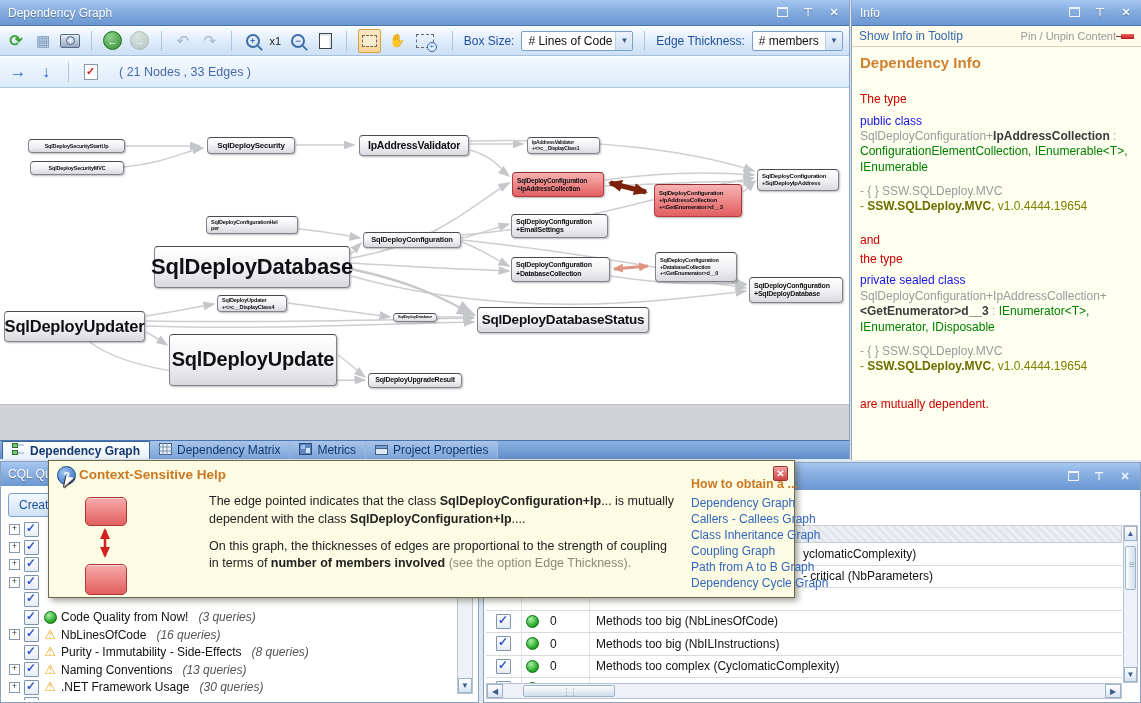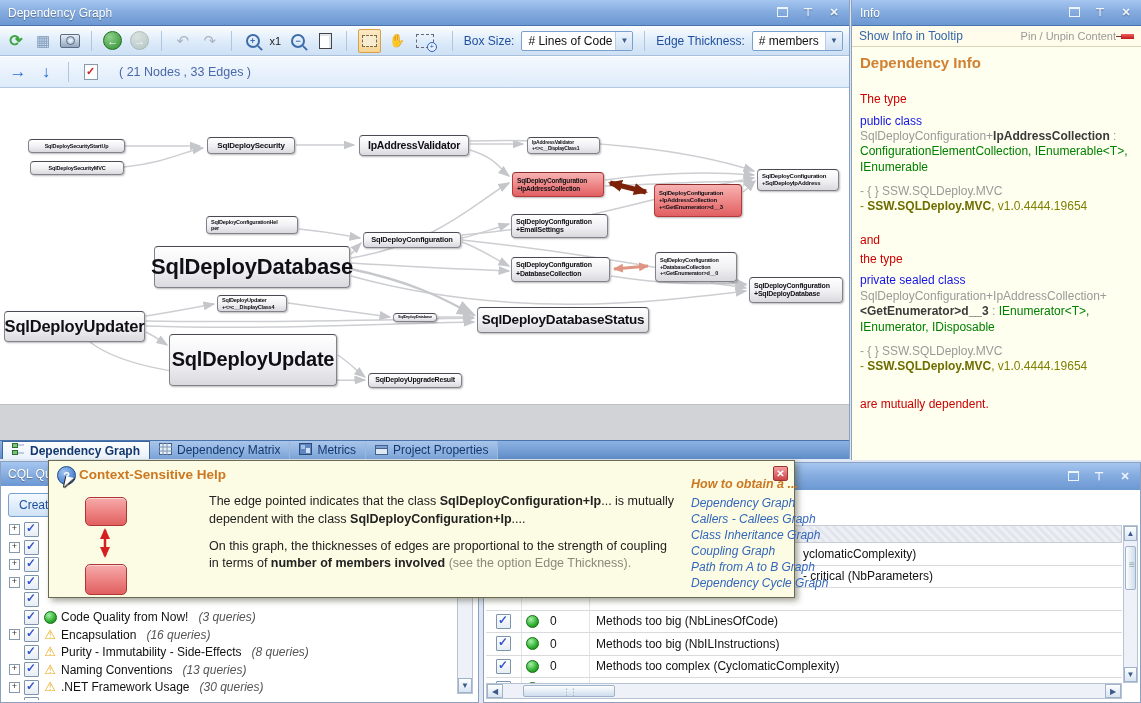--- a/index.html
+++ b/index.html
@@ -114,21 +114,21 @@
   .h-thumb::after{content:"⋮⋮";position:absolute;left:38px;top:1px;color:#8aa;font-size:9px;letter-spacing:-2px;}
 
   
   .help-popup{position:absolute;left:48px;top:460px;width:747px;height:138px;background:#fcfce4;border:1px solid #6a6a52;box-shadow:3px 3px 6px rgba(60,60,40,.45);z-index:50;box-sizing:border-box;}
   .hp-title{position:absolute;left:30px;top:6px;color:#cc7722;font-weight:bold;font-size:13.5px;}
   .hp-qicon{position:absolute;left:8px;top:5px;width:17px;height:17px;border-radius:50%;background:radial-gradient(circle at 35% 30%,#9fc4ef,#2a66c0);border:1px solid #1a4a90;color:#fff;font-size:11px;font-weight:bold;display:flex;align-items:center;justify-content:center;}
   .hp-cursor{position:absolute;left:16px;top:16px;width:0;height:0;border-left:8px solid #fff;border-bottom:11px solid transparent;filter:drop-shadow(1px 0 0 #222) drop-shadow(-1px 0 0 #222) drop-shadow(0 1px 0 #222);transform:rotate(12deg);}
   .hp-close{position:absolute;right:6px;top:5px;width:13px;height:13px;background:linear-gradient(#f4a0a0,#cc4444);border:1px solid #993333;border-radius:2px;color:#fff;font-size:10px;font-weight:bold;display:flex;align-items:center;justify-content:center;line-height:10px;}
   .hp-body{position:absolute;left:160px;top:32px;width:468px;font-size:12.5px;color:#222;line-height:1.42;}
   .hp-body p{margin:0 0 9px;}
-  .hp-links{position:absolute;left:642px;top:16px;width:100px;font-style:italic;}
+  .hp-links{position:absolute;left:642px;top:16px;width:100px;}
   .hp-links-title{color:#cc7722;font-weight:bold;font-size:12.5px;margin-bottom:4px;white-space:nowrap;}
   .hlink{color:#3366bb;font-size:12px;line-height:16px;white-space:nowrap;}
   .hp-graphic{position:absolute;left:36px;top:36px;}
   .hp-box{width:40px;height:27px;border:1px solid #b03636;border-radius:5px;background:linear-gradient(#f6abab,#ef8888 45%,#e06060);box-shadow:inset 0 1px 0 rgba(255,255,255,.5);}
 </style>
 </head>
 <body>
 
 <div class="screen">
 
@@ -458,21 +458,21 @@
           </span>
           <span class="qlabel">Code Quality from Now!</span>
           <span class="qcount">(3 queries)</span>
         </div>
         <div class="qrow">
           <span class="expander">+</span>
           <span class="cb on"></span>
           <span class="qicon-slot">
             <span class="warn">⚠</span>
           </span>
-          <span class="qlabel">Encapsulation</span>
+          <span class="qlabel">NbLinesOfCode</span>
           <span class="qcount">(16 queries)</span>
         </div>
         <div class="qrow">
           <span class="expander hiddenx">+</span>
           <span class="cb on"></span>
           <span class="qicon-slot">
             <span class="warn">⚠</span>
           </span>
           <span class="qlabel">Purity - Immutability - Side-Effects</span>
           <span class="qcount">(8 queries)</span>

